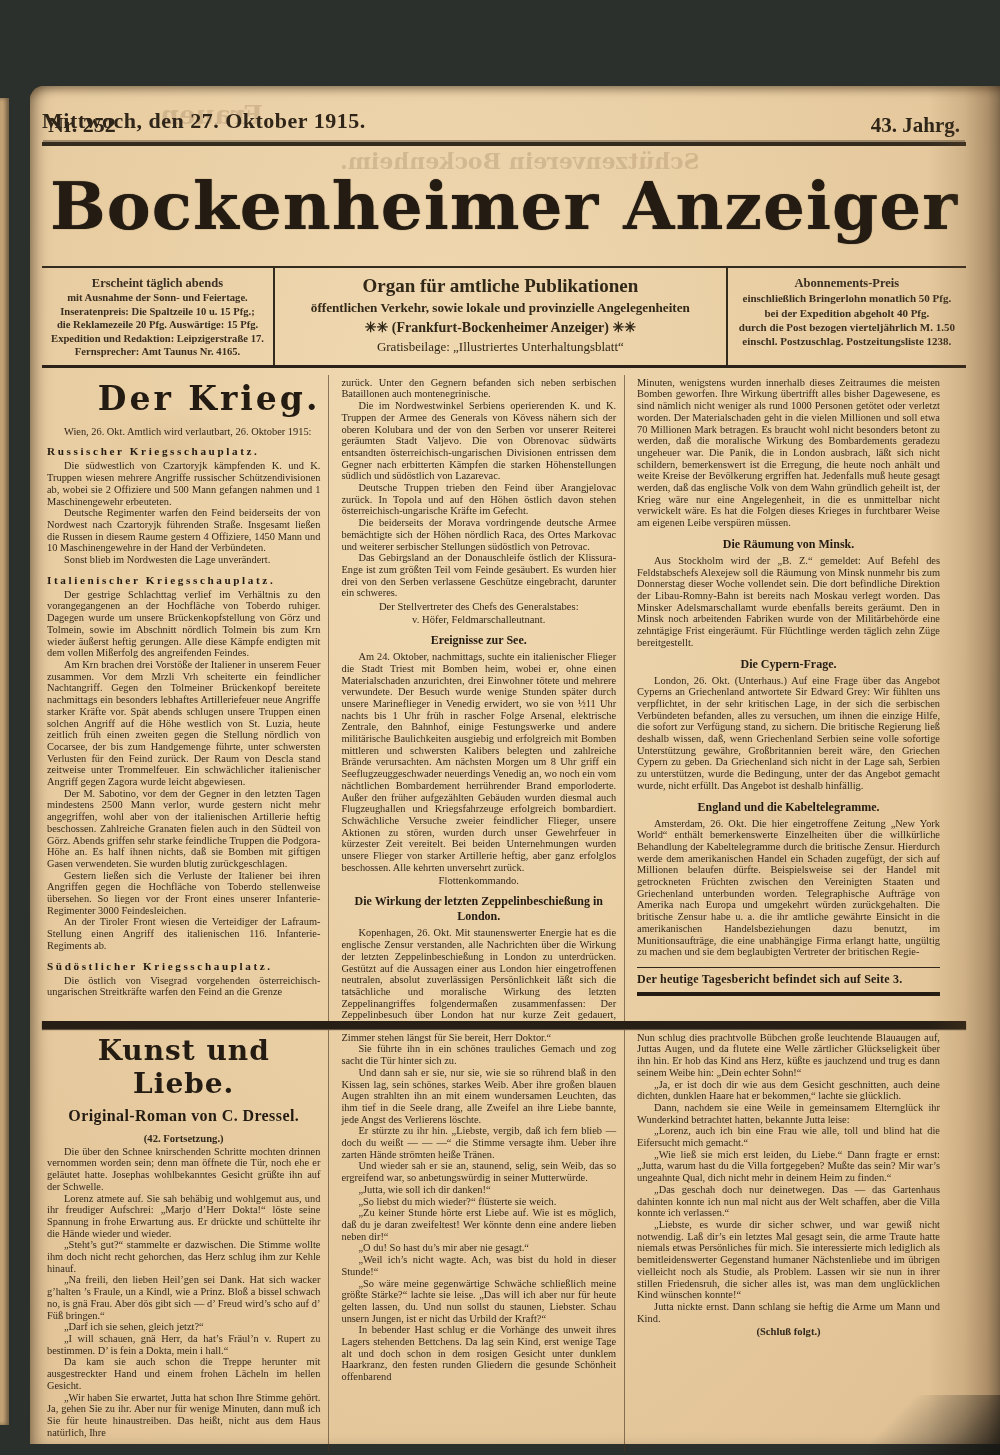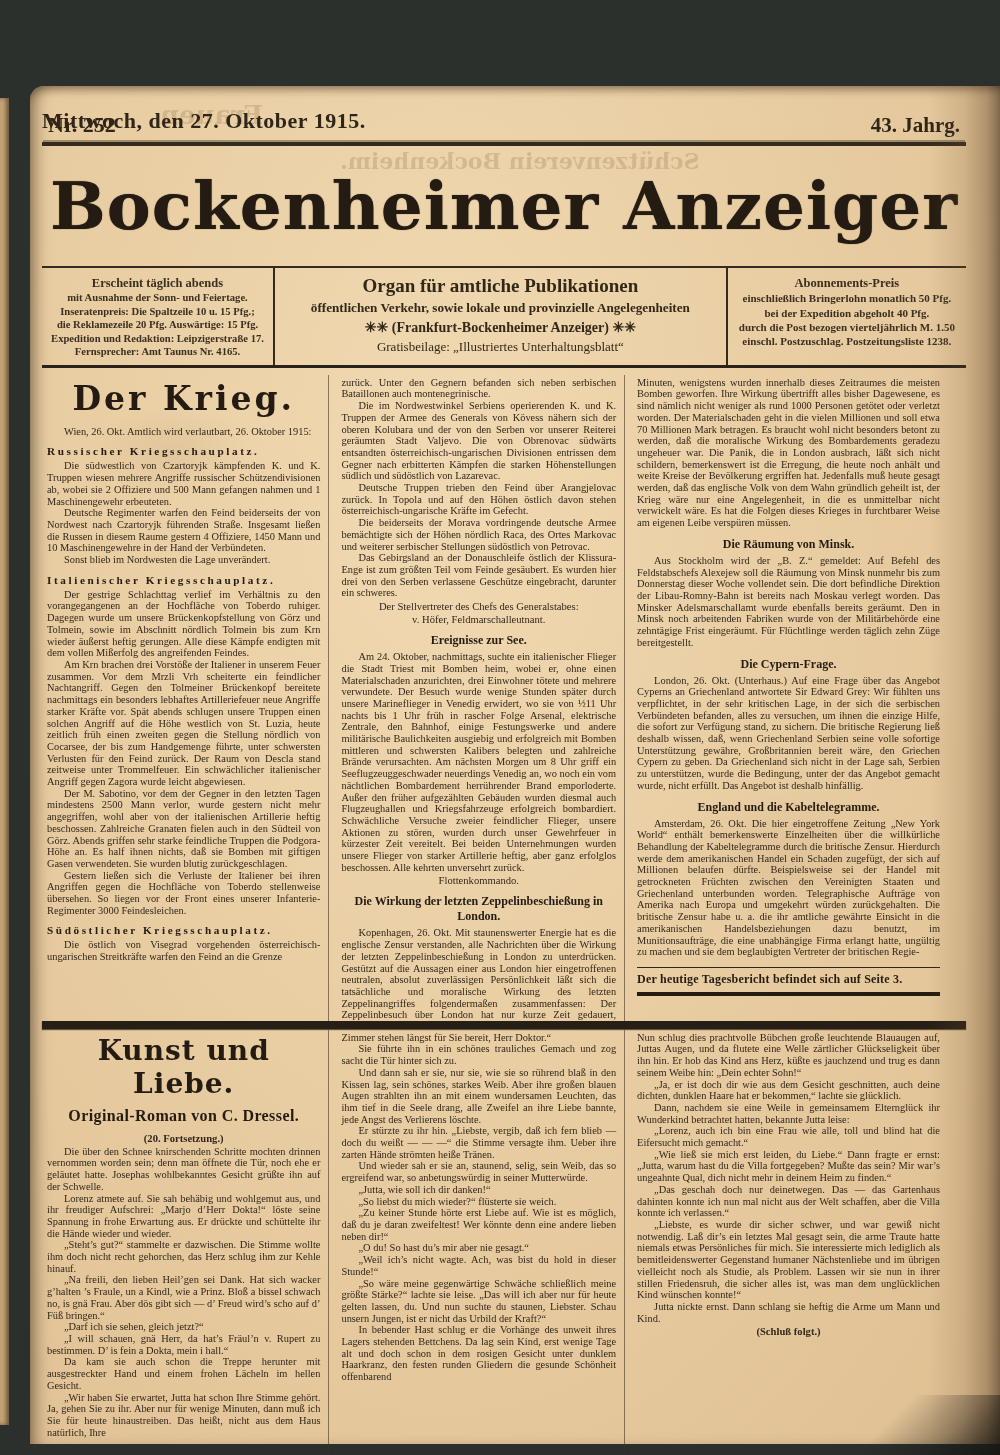--- a/index.html
+++ b/index.html
@@ -53,21 +53,21 @@
   .col{box-sizing:border-box;padding:2px 8px 0 5px;overflow:hidden;}
   .col + .col{border-left:1.5px solid rgba(70,52,32,.6);padding-left:12px;}
   .c1{width:31%;}
   .c2{width:32%;}
   .c3{width:37%;padding-right:26px;}
   .section-bar{height:8px;background:#271f15;box-shadow:0 1px 1px rgba(39,31,21,.7);}
 
   
   .b-p{margin:0;text-align:justify;text-indent:17px;font-size:10.4px;line-height:11.7px;color:#31271a;}
   .b-noindent{text-indent:0;}
-  .b-display{font-family:"DejaVu Serif",serif;font-size:33px;font-weight:bold;text-align:center;
+  .b-display{font-family:"DejaVu Serif",serif;font-size:33px;font-weight:bold;text-align:right;
         letter-spacing:3px;color:#241c12;margin:2px 0 8px;}
   .b-display2{font-family:"DejaVu Serif",serif;font-size:28px;font-weight:bold;text-align:center;
         letter-spacing:1px;color:#241c12;margin:2px 0 7px;}
   .b-sub{font-size:16px;font-weight:bold;text-align:center;margin:0 0 8px;color:#241c12;letter-spacing:.4px;}
   .b-spaced{font-size:11.2px;font-weight:bold;letter-spacing:2.6px;margin:8px 0 3px;color:#241c12;}
   .b-h{font-size:12px;font-weight:bold;text-align:center;margin:8px 6px 3px;color:#241c12;line-height:1.25;}
   .b-center{font-size:10.6px;text-align:center;margin:2px 0;color:#31271a;}
   .b-bold{font-weight:bold;}
   .b-notice{font-weight:bold;font-size:12px;border-top:1.5px solid #2f2518;border-bottom:4px solid #241c12;
         padding:4px 0 5px;margin-top:9px;white-space:nowrap;overflow:hidden;color:#241c12;letter-spacing:.2px;}
@@ -128,20 +128,21 @@
           <p class="b-p">Wien, 26. Okt.  Amtlich wird verlautbart, 26. Oktober 1915:</p>
           <div class="b-spaced">Russischer Kriegsschauplatz.</div>
           <p class="b-p">Die südwestlich von Czartoryjk kämpfenden K. und K. Truppen wiesen mehrere Angriffe russischer Schützendivisionen ab, wobei sie 2 Offiziere und 500 Mann gefangen nahmen und 1 Maschinengewehr erbeuteten.</p>
           <p class="b-p">Deutsche Regimenter warfen den Feind beiderseits der von Nordwest nach Czartoryjk führenden Straße. Insgesamt ließen die Russen in diesem Raume gestern 4 Offiziere, 1450 Mann und 10 Maschinengewehre in der Hand der Verbündeten.</p>
           <p class="b-p">Sonst blieb im Nordwesten die Lage unverändert.</p>
           <div class="b-spaced">Italienischer Kriegsschauplatz.</div>
           <p class="b-p">Der gestrige Schlachttag verlief im Verhältnis zu den vorangegangenen an der Hochfläche von Toberdo ruhiger. Dagegen wurde um unsere Brückenkopfstellung von Görz und Tolmein, sowie im Abschnitt nördlich Tolmein bis zum Krn wieder äußerst heftig gerungen. Alle diese Kämpfe endigten mit dem vollen Mißerfolg des angreifenden Feindes.</p>
           <p class="b-p">Am Krn brachen drei Vorstöße der Italiener in unserem Feuer zusammen. Vor dem Mrzli Vrh scheiterte ein feindlicher Nachtangriff. Gegen den Tolmeiner Brückenkopf bereitete nachmittags ein besonders lebhaftes Artilleriefeuer neue Angriffe starker Kräfte vor. Spät abends schlugen unsere Truppen einen solchen Angriff auf die Höhe westlich von St. Luzia, heute zeitlich früh einen zweiten gegen die Stellung nördlich von Cocarsee, der bis zum Handgemenge führte, unter schwersten Verlusten für den Feind zurück. Der Raum von Descla stand zeitweise unter Trommelfeuer. Ein schwächlicher italienischer Angriff gegen Zagora wurde leicht abgewiesen.</p>
           <p class="b-p">Der M. Sabotino, vor dem der Gegner in den letzten Tagen mindestens 2500 Mann verlor, wurde gestern nicht mehr angegriffen, wohl aber von der italienischen Artillerie heftig beschossen. Zahlreiche Granaten fielen auch in den Südteil von Görz. Abends griffen sehr starke feindliche Truppen die Podgora-Höhe an. Es half ihnen nichts, daß sie Bomben mit giftigen Gasen verwendeten. Sie wurden blutig zurückgeschlagen.</p>
           <p class="b-p">Gestern ließen sich die Verluste der Italiener bei ihren Angriffen gegen die Hochfläche von Toberdo stellenweise übersehen. So liegen vor der Front eines unserer Infanterie-Regimenter 3000 Feindesleichen.</p>
+          <p class="b-p">An der Tiroler Front wiesen die Verteidiger der Lafraum-Stellung einen Angriff des italienischen 116. Infanterie-Regiments ab.</p>
           <div class="b-spaced">Südöstlicher Kriegsschauplatz.</div>
           <p class="b-p">Die östlich von Visegrad vorgehenden österreichisch-ungarischen Streitkräfte warfen den Feind an die Grenze</p>
         </div>
       <div class="col c2">
           <p class="b-p b-noindent">zurück. Unter den Gegnern befanden sich neben serbischen Bataillonen auch montenegrinische.</p>
           <p class="b-p">Die im Nordwestwinkel Serbiens operierenden K. und K. Truppen der Armee des Generals von Kövess nähern sich der oberen Kolubara und der von den Serben vor unserer Reiterei geräumten Stadt Valjevo. Die von Obrenovac südwärts entsandten österreichisch-ungarischen Divisionen entrissen dem Gegner nach erbitterten Kämpfen die starken Höhenstellungen südlich und südöstlich von Lazarevac.</p>
           <p class="b-p">Deutsche Truppen trieben den Feind über Arangjelovac zurück. In Topola und auf den Höhen östlich davon stehen österreichisch-ungarische Kräfte im Gefecht.</p>
           <p class="b-p">Die beiderseits der Morava vordringende deutsche Armee bemächtigte sich der Höhen nördlich Raca, des Ortes Markovac und weiterer serbischer Stellungen südöstlich von Petrovac.</p>
           <p class="b-p">Das Gebirgsland an der Donauschleife östlich der Klissura-Enge ist zum größten Teil vom Feinde gesäubert. Es wurden hier drei von den Serben verlassene Geschütze eingebracht, darunter ein schweres.</p>
           <div class="b-center">Der Stellvertreter des Chefs des Generalstabes:</div>
@@ -163,42 +164,42 @@
           <div class="b-notice">Der heutige Tagesbericht befindet sich auf Seite 3.</div>
         </div>
     </div>
 
     <div class="section-bar"></div>
 
     <div class="cols feu">
       <div class="col c1">
           <div class="b-display2">Kunst und Liebe.</div>
           <div class="b-sub">Original-Roman von C. Dressel.</div>
-          <div class="b-center b-bold">(20. Fortsetzung.)</div>
+          <div class="b-center b-bold">(42. Fortsetzung.)</div>
           <p class="b-p">Die über den Schnee knirschenden Schritte mochten drinnen vernommen worden sein; denn man öffnete die Tür, noch ehe er geläutet hatte. Josephas wohlbekanntes Gesicht grüßte ihn auf der Schwelle.</p>
           <p class="b-p">Lorenz atmete auf. Sie sah behäbig und wohlgemut aus, und ihr freudiger Aufschrei: „Marjo d’Herr Dokta!“ löste seine Spannung in frohe Erwartung aus. Er drückte und schüttelte ihr die Hände wieder und wieder.</p>
           <p class="b-p">„Steht’s gut?“ stammelte er dazwischen. Die Stimme wollte ihm doch nicht recht gehorchen, das Herz schlug ihm zur Kehle hinauf.</p>
           <p class="b-p">„Na freili, den lieben Heil’gen sei Dank. Hat sich wacker g’halten ’s Fraule, un a Kindl, wie a Prinz. Bloß a bissel schwach no, is gnä Frau. Aber dös gibt sich — d’ Freud wird’s scho auf d’ Füß bringen.“</p>
           <p class="b-p">„Darf ich sie sehen, gleich jetzt?“</p>
           <p class="b-p">„I will schauen, gnä Herr, da hat’s Fräul’n v. Rupert zu bestimmen. D’ is fein a Dokta, mein i hall.“</p>
           <p class="b-p">Da kam sie auch schon die Treppe herunter mit ausgestreckter Hand und einem frohen Lächeln im hellen Gesicht.</p>
           <p class="b-p">„Wir haben Sie erwartet, Jutta hat schon Ihre Stimme gehört. Ja, gehen Sie zu ihr. Aber nur für wenige Minuten, dann muß ich Sie für heute hinaustreiben. Das heißt, nicht aus dem Haus natürlich, Ihre</p>
         </div>
       <div class="col c2">
           <p class="b-p b-noindent">Zimmer stehen längst für Sie bereit, Herr Doktor.“</p>
           <p class="b-p">Sie führte ihn in ein schönes trauliches Gemach und zog sacht die Tür hinter sich zu.</p>
           <p class="b-p">Und dann sah er sie, nur sie, wie sie so rührend blaß in den Kissen lag, sein schönes, starkes Weib. Aber ihre großen blauen Augen strahlten ihn an mit einem wundersamen Leuchten, das ihm tief in die Seele drang, alle Zweifel an ihre Liebe bannte, jede Angst des Verlierens löschte.</p>
           <p class="b-p">Er stürzte zu ihr hin. „Liebste, vergib, daß ich fern blieb — doch du weißt — — —“ die Stimme versagte ihm. Ueber ihre zarten Hände strömten heiße Tränen.</p>
           <p class="b-p">Und wieder sah er sie an, staunend, selig, sein Weib, das so ergreifend war, so anbetungswürdig in seiner Mutterwürde.</p>
           <p class="b-p">„Jutta, wie soll ich dir danken!“</p>
           <p class="b-p">„So liebst du mich wieder?“ flüsterte sie weich.</p>
           <p class="b-p">„Zu keiner Stunde hörte erst Liebe auf. Wie ist es möglich, daß du je daran zweifeltest! Wer könnte denn eine andere lieben neben dir!“</p>
           <p class="b-p">„O du! So hast du’s mir aber nie gesagt.“</p>
           <p class="b-p">„Weil ich’s nicht wagte. Ach, was bist du hold in dieser Stunde!“</p>
-          <p class="b-p">„So wäre meine gegenwärtige Schwäche schließlich meine größte Stärke?“ lachte sie leise. „Das will ich aber nur für heute gelten lassen, du. Und nun suchte du staunen, Liebster. Schau unsern Jungen, ist er nicht das Urbild der Kraft?“</p>
+          <p class="b-p">„So wäre meine gegenwärtige Schwäche schließlich meine größte Stärke?“ lachte sie leise. „Das will ich aber nur für heute gelten lassen, du. Und nun sollst du staunen, Liebster. Schau unsern Jungen, ist er nicht das Urbild der Kraft?“</p>
           <p class="b-p">In bebender Hast schlug er die Vorhänge des unweit ihres Lagers stehenden Bettchens. Da lag sein Kind, erst wenige Tage alt und doch schon in dem rosigen Gesicht unter dunklem Haarkranz, den festen runden Gliedern die gesunde Schönheit offenbarend</p>
         </div>
       <div class="col c3">
           <p class="b-p b-noindent">Nun schlug dies prachtvolle Bübchen große leuchtende Blauaugen auf, Juttas Augen, und da flutete eine Welle zärtlicher Glückseligkeit über ihn hin. Er hob das Kind ans Herz, küßte es jauchzend und trug es dann seinem Weibe hin: „Dein echter Sohn!“</p>
           <p class="b-p">„Ja, er ist doch dir wie aus dem Gesicht geschnitten, auch deine dichten, dunklen Haare hat er bekommen,“ lachte sie glücklich.</p>
           <p class="b-p">Dann, nachdem sie eine Weile in gemeinsamem Elternglück ihr Wunderkind betrachtet hatten, bekannte Jutta leise:</p>
           <p class="b-p">„Lorenz, auch ich bin eine Frau wie alle, toll und blind hat die Eifersucht mich gemacht.“</p>
           <p class="b-p">„Wie ließ sie mich erst leiden, du Liebe.“ Dann fragte er ernst: „Jutta, warum hast du die Villa fortgegeben? Mußte das sein? Mir war’s ungeahnte Qual, dich nicht mehr in deinem Heim zu finden.“</p>
           <p class="b-p">„Das geschah doch nur deinetwegen. Das — das Gartenhaus dahinten konnte ich nun mal nicht aus der Welt schaffen, aber die Villa konnte ich verlassen.“</p>
           <p class="b-p">„Liebste, es wurde dir sicher schwer, und war gewiß nicht notwendig. Laß dir’s ein letztes Mal gesagt sein, die arme Traute hatte niemals etwas Persönliches für mich. Sie interessierte mich lediglich als bemitleidenswerter Gegenstand humaner Nächstenliebe und im übrigen vielleicht noch als Studie, als Problem. Lassen wir sie nun in ihrer stillen Friedensruh, die sicher alles ist, was man dem unglücklichen Kind wünschen konnte!“</p>

